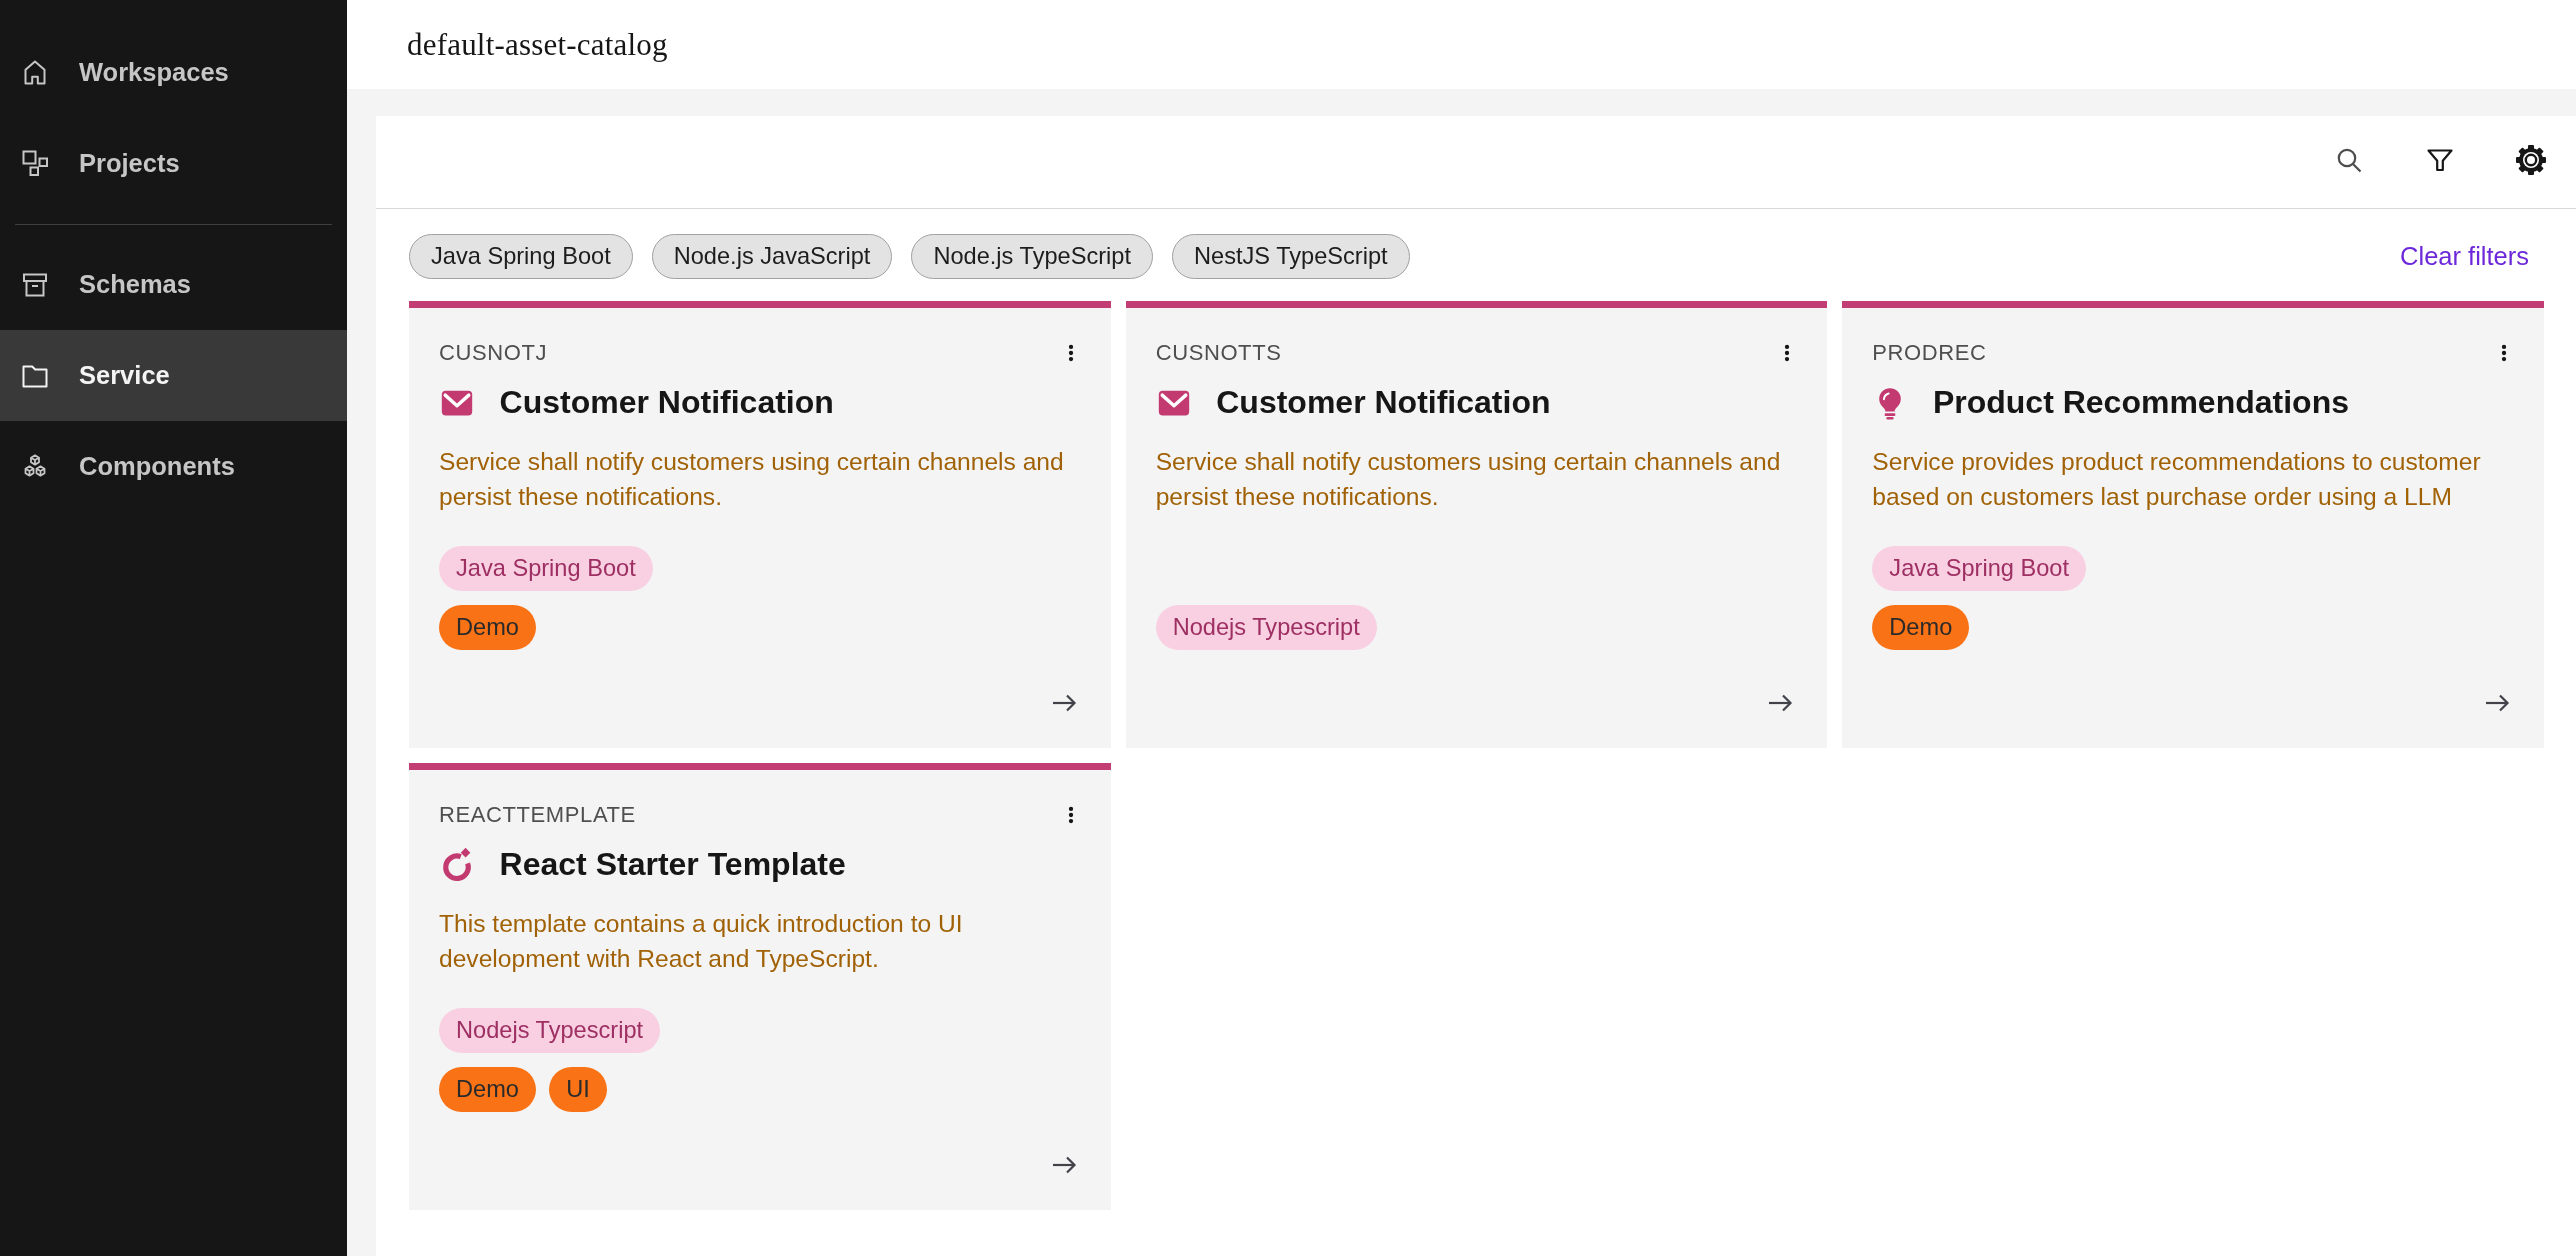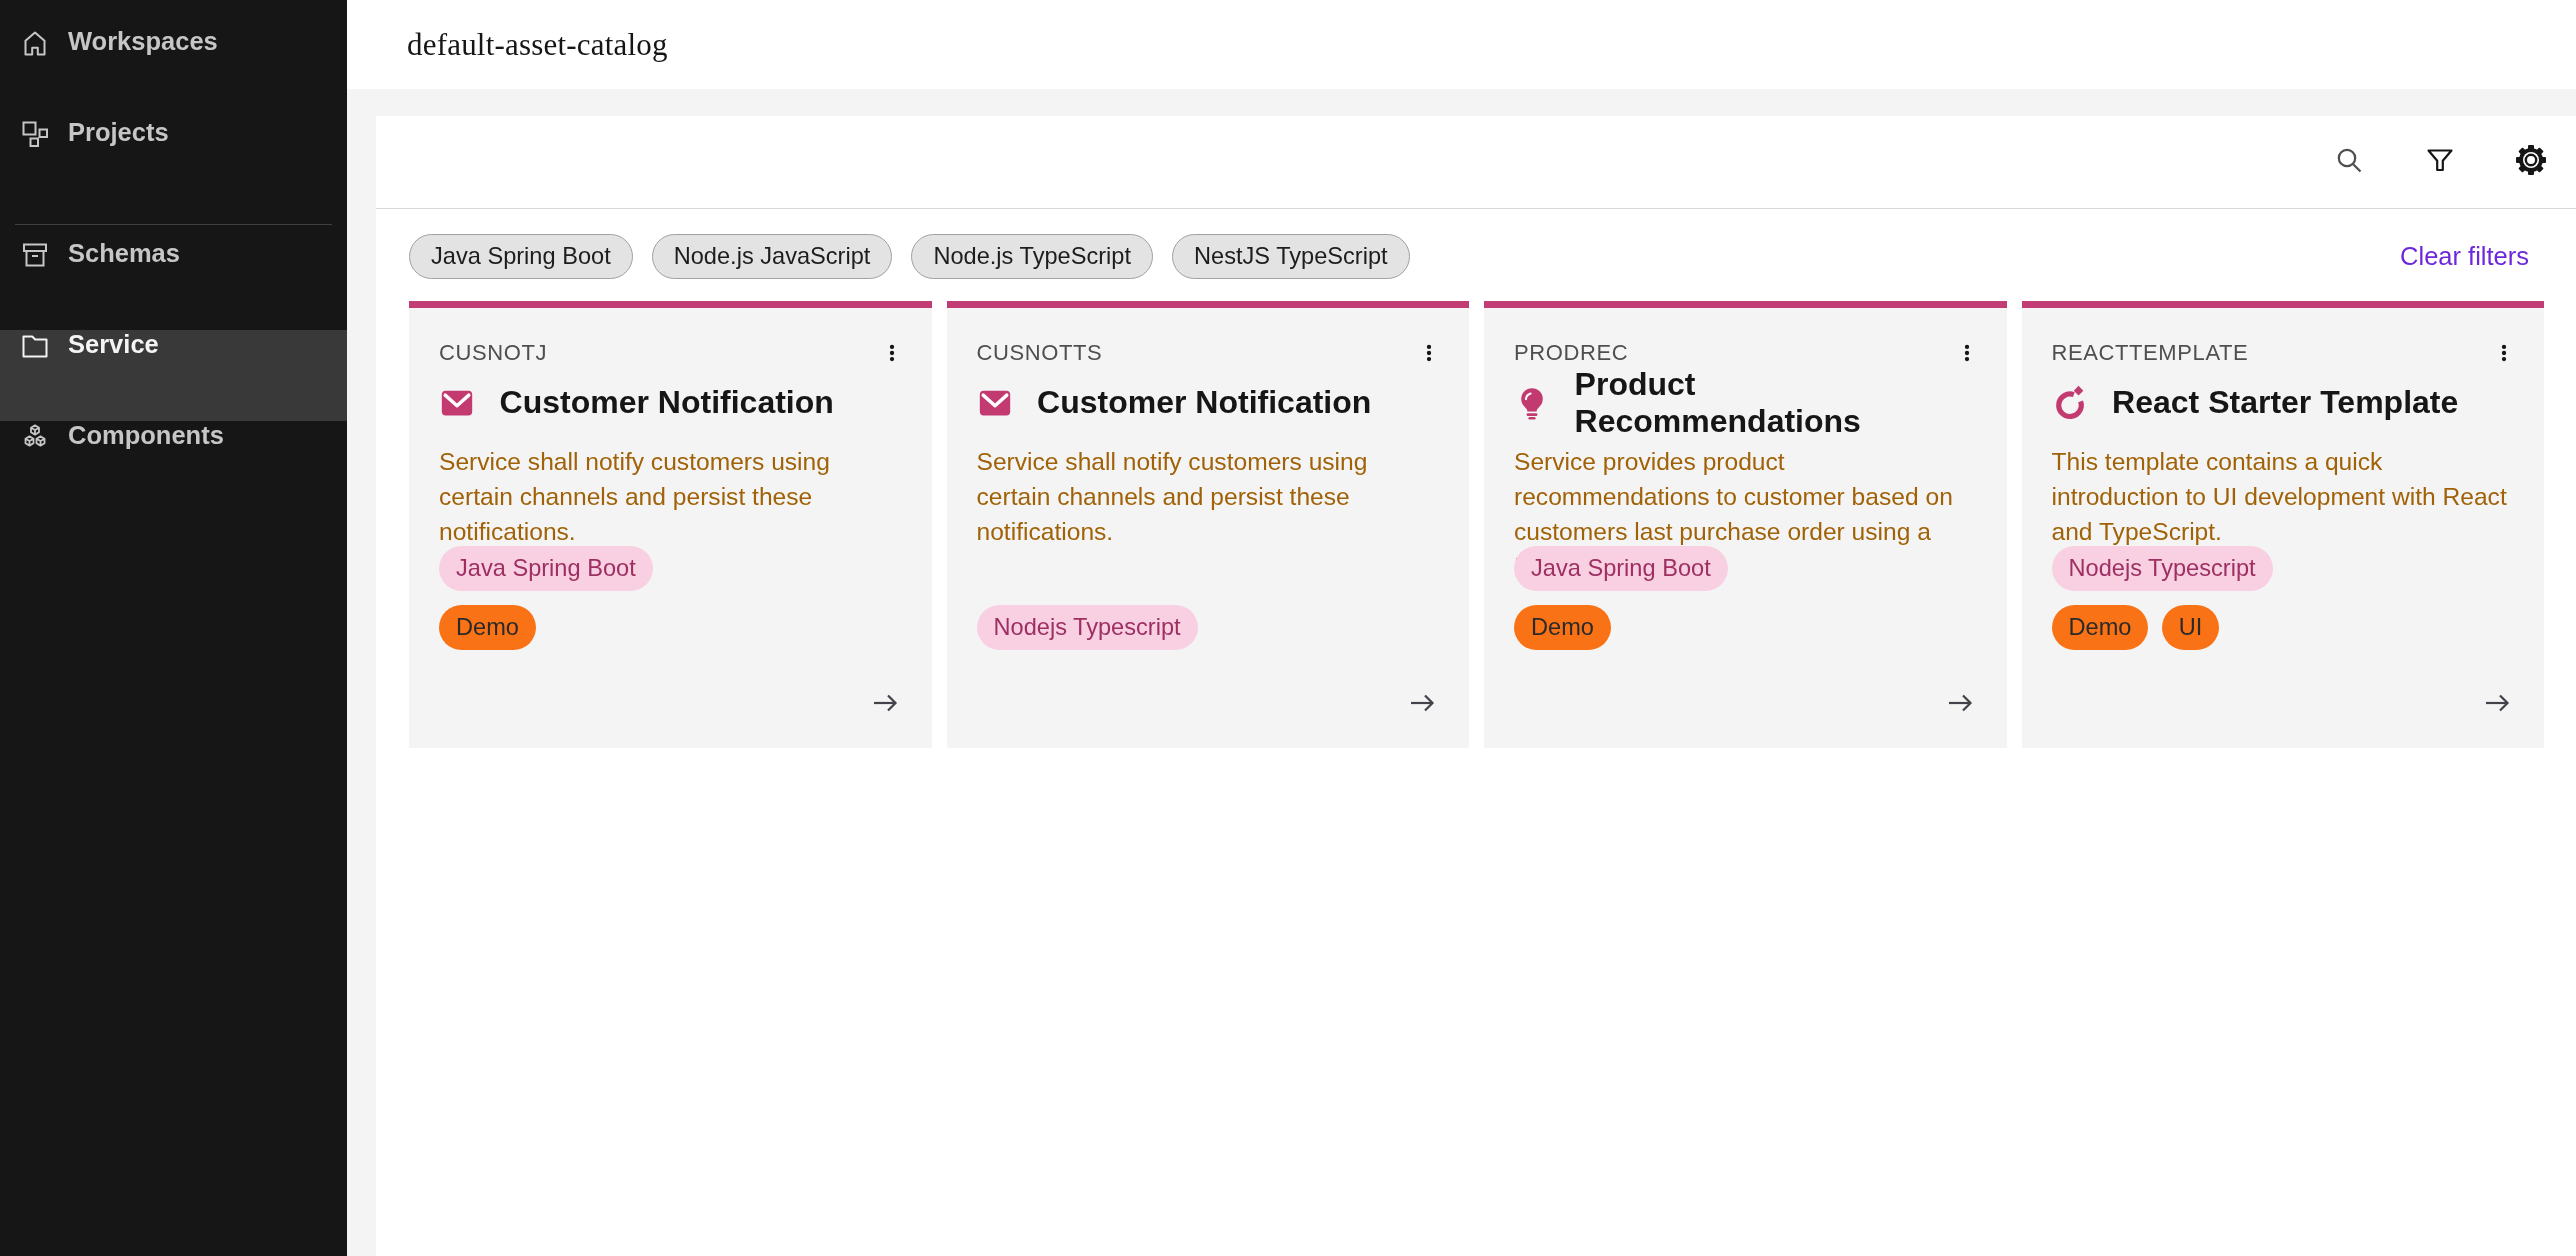--- a/index.html
+++ b/index.html
@@ -9,21 +9,21 @@
     background:#ffffff;
   }
   .app{display:flex;width:2576px;height:1257px;}
 
   
   .sidebar{
     width:347px;min-width:347px;height:1257px;background:#161616;
     padding-top:26.5px;box-sizing:border-box;
   }
   .side-item{
-    height:91px;display:flex;align-items:flex-start;gap:17px;
+    height:91px;display:flex;align-items:center;gap:28px;
     padding-left:19px;color:#c6c6c6;font-size:25.5px;font-weight:700;
     cursor:pointer;box-sizing:border-box;
   }
   .side-item.active{background:#393939;color:#f4f4f4;}
   .side-icon{width:32px;height:32px;display:inline-flex;}
   .side-icon svg{width:32px;height:32px;}
   .side-divider{height:0.9px;background:#3f3f3f;margin:15px 15px;}
 
   
   .main{flex:1;background:#f4f4f4;display:flex;flex-direction:column;min-width:0;}
@@ -56,21 +56,21 @@
     height:45px;border-radius:23px;background:#e3e3e3;border:1.9px solid #a1a1a1;
     padding:0 21px;font-size:23.6px;color:#1d1d1d;display:flex;align-items:center;
     box-sizing:border-box;cursor:pointer;font-family:inherit;
   }
   .clear-filters{
     border:0;background:transparent;color:#6d28d9;font-size:25.5px;cursor:pointer;
     font-family:inherit;padding:0 15px 0 0;
   }
 
   
-  .grid{display:grid;grid-template-columns:1fr 1fr 1fr 1fr;column-gap:31px;row-gap:36px;gap:15px;}
+  .grid{display:grid;grid-template-columns:1fr 1fr 1fr;column-gap:31px;row-gap:36px;gap:15px;}
   .card{
     position:relative;background:#f4f4f4;border-top:7.6px solid #c13d73;
     height:447px;box-sizing:border-box;padding:34px 30px 0 30px;cursor:pointer;
   }
   .kebab-btn{
     position:absolute;top:24.6px;right:19px;width:42px;height:45px;border:0;
     background:transparent;cursor:pointer;display:flex;align-items:center;justify-content:center;
     color:#161616;padding:0;
   }
   .kebab-btn svg{width:30px;height:30px;}

